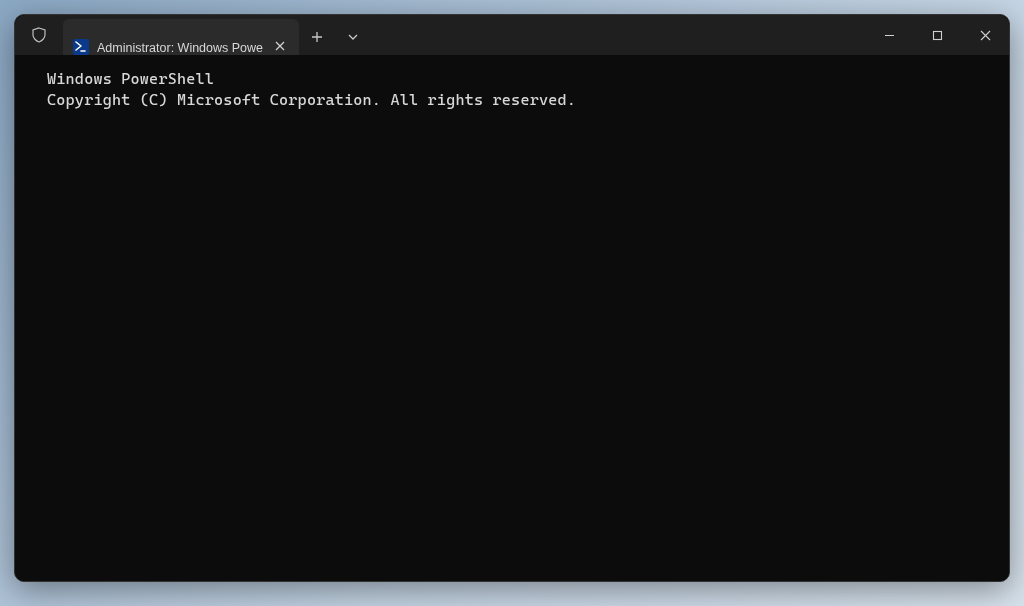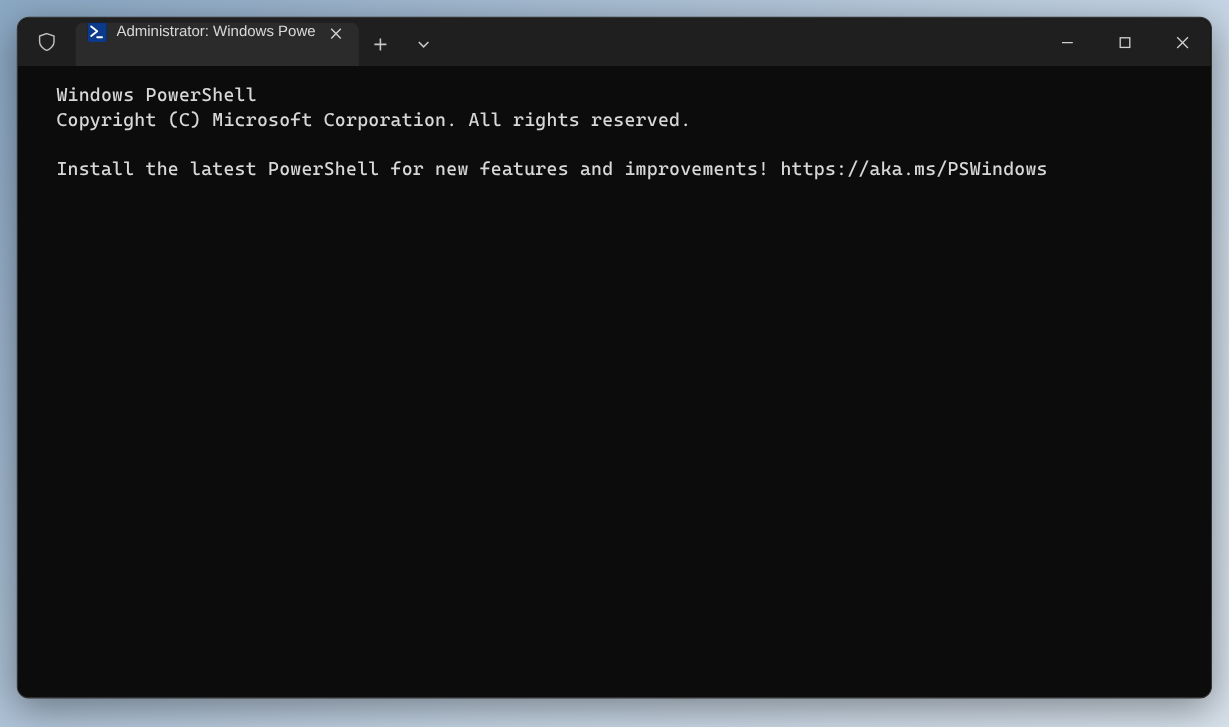--- a/index.html
+++ b/index.html
@@ -44,21 +44,21 @@
       align-items: center;
       justify-content: center;
     }
     .tab {
       background: #2b2b2b;
       height: 36px;
       margin-top: 4px;
       border-top-left-radius: 6px;
       border-top-right-radius: 6px;
       display: flex;
-      align-items: flex-start;
+      align-items: flex-end;
       padding: 0 10px 0 10px;
       gap: 8px;
       min-width: 230px;
       max-width: 254px;
       cursor: default;
     }
     .ps-icon {
       width: 16px;
       height: 16px;
       background: #012456;
@@ -192,15 +192,14 @@
           <line x1="1" y1="1" x2="10" y2="10" stroke="currentColor" stroke-width="1.1"></line>
           <line x1="10" y1="1" x2="1" y2="10" stroke="currentColor" stroke-width="1.1"></line>
         </svg>
       </div>
     </div>
   </div>
 
   <div class="terminal-body">
     <div class="line">Windows PowerShell</div>
     <div class="line">Copyright (C) Microsoft Corporation. All rights reserved.</div>
-    <div class="line install-line">Install the latest PowerShell for new features and improvements! https://aka.ms/PSWindows</div>
   </div>
 </div>
 
 </body></html>

